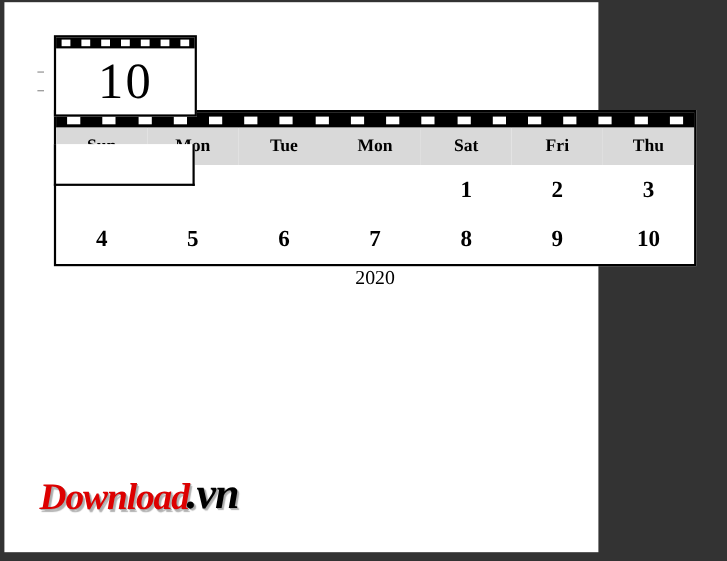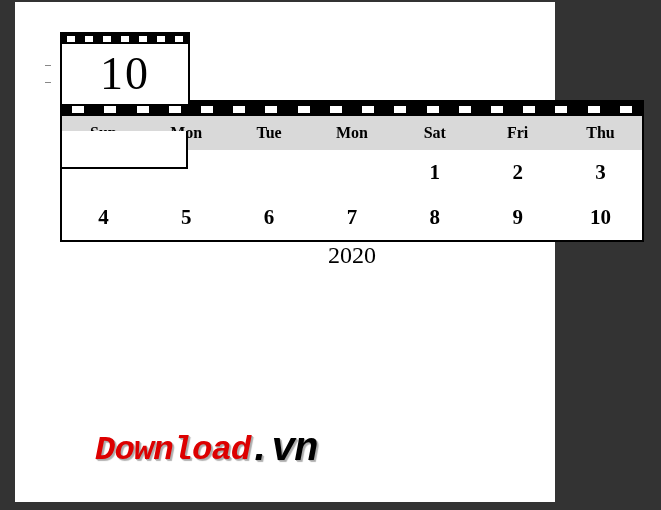--- a/index.html
+++ b/index.html
@@ -9,21 +9,21 @@
     background: #333333;
     width: 661px;
     height: 510px;
     font-family: "Times New Roman", Times, serif;
     position: relative;
     overflow: hidden;
   }
   .page {
     background: white;
     position: absolute;
-    left: 15px;
+    left: 4px;
     top: 2px;
     width: 540px;
     height: 500px;
   }
   .calendar-wrap {
     position: absolute;
     left: 45px;
     top: 30px;
     width: 584px;
   }
@@ -98,38 +98,37 @@
     top: 15px;
     width: 128px;
     height: 38px;
     background: white;
     border-left: 2px solid black;
     border-right: 2px solid black;
     border-bottom: 2px solid black;
   }
   .year {
     text-align: center;
-    font-size: 24px;
+    font-size: 18px;
     margin-top: 0;
     font-family: "Times New Roman", serif;
   }
   .watermark {
     position: absolute;
     left: 32px;
     bottom: 30px;
-    font-family: Liberation Mono, monospace;
+    font-family: Liberation Serif, serif;
     font-weight: 900;
     font-style: italic;
     font-size: 34px;
     letter-spacing: -1px;
     display: flex;
-    align-items: center;
+    align-items: flex-end;
     text-shadow: 1px 1px 0 #aaa, 2px 2px 1px rgba(0,0,0,0.3);
     z-index: 10;
-    margin-left: 48px;
   }
   .wm-red { color: #dd0000; }
   .wm-grey { color: #000000; font-size: 40px; margin-left: -2px;}
   .margin-mark {
     position: absolute;
     left: 30px;
     top: 63px;
     width: 6px;
     height: 18px;
     border-top: 1px solid #888;

